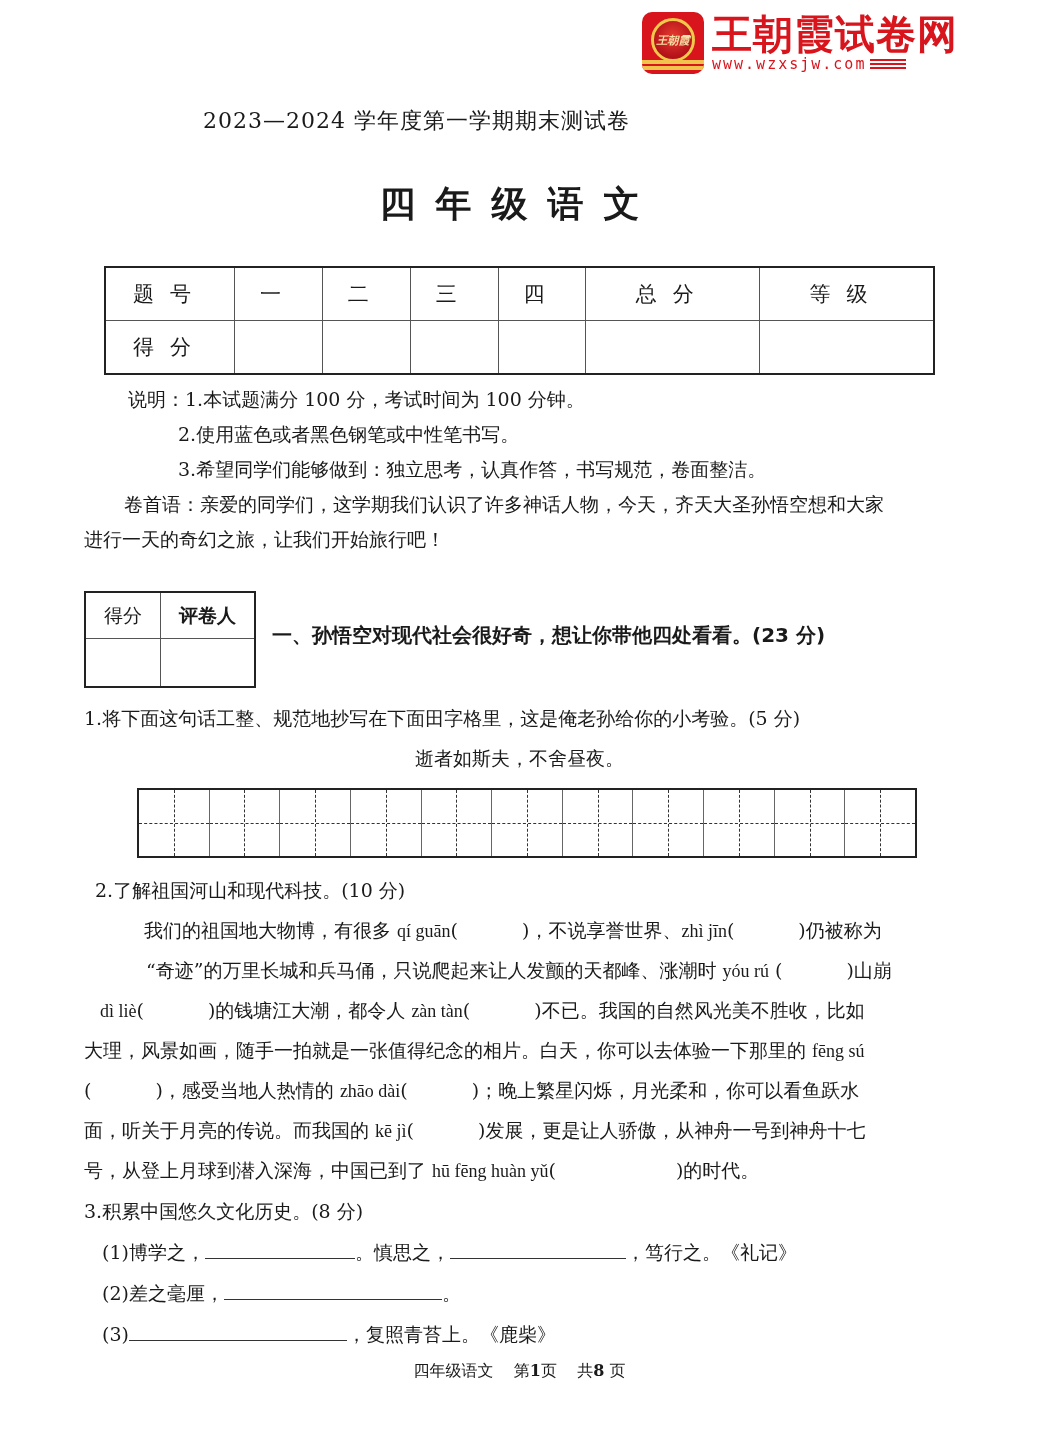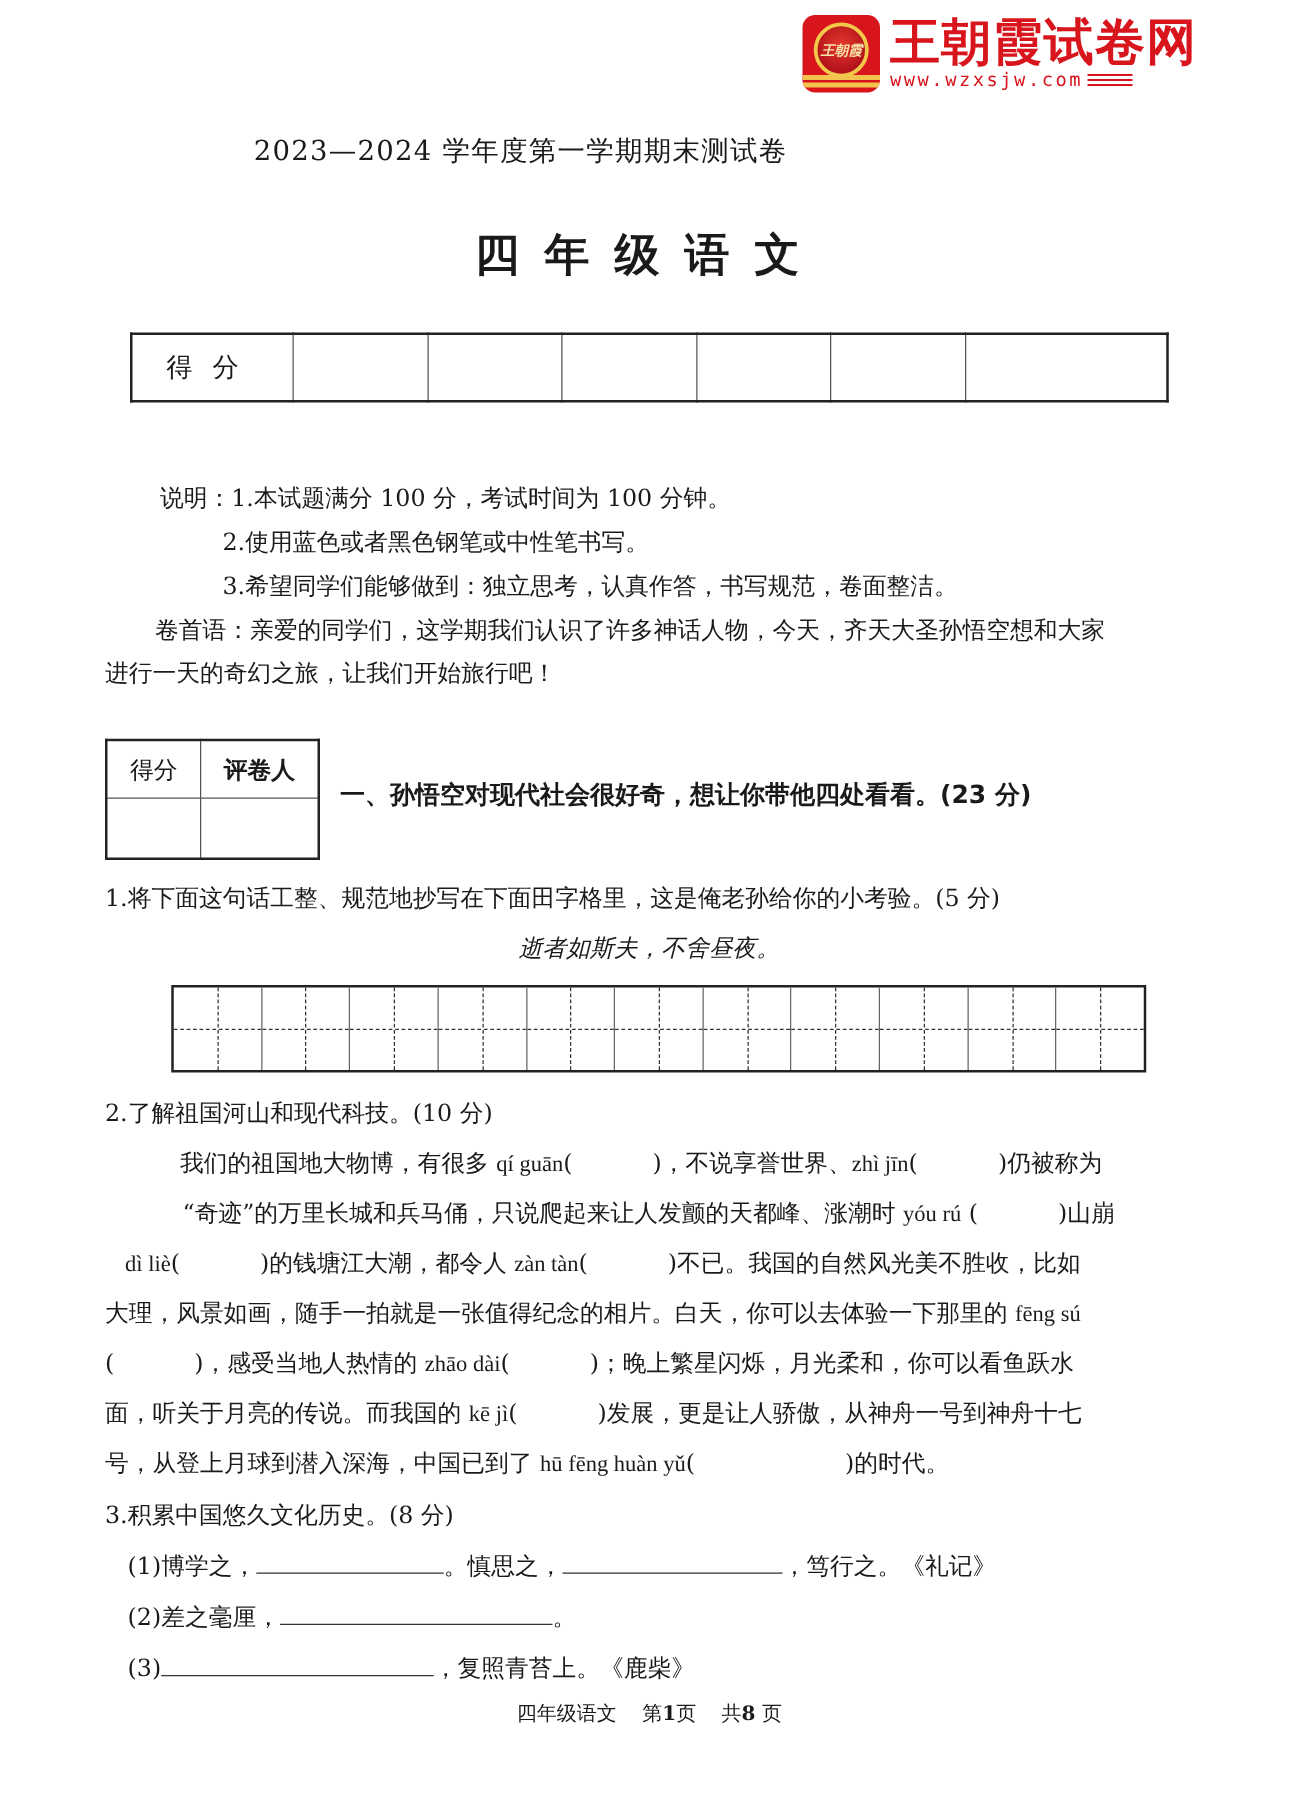--- a/index.html
+++ b/index.html
@@ -78,20 +78,29 @@
         <span class="waves"></span>
       </div>
   </div>
 </div>
 
 <div class="abs title1">2023—2024 学年度第一学期期末测试卷</div>
 <div class="abs title2">四年级语文</div>
 
 <table class="score">
   <tbody>
+      <tr>
+    <td class="c0">题号</td>
+    <td>一</td>
+    <td>二</td>
+    <td>三</td>
+    <td>四</td>
+    <td>总分</td>
+    <td>等级</td>
+  </tr>
   <tr>
     <td class="c0">得分</td>
     <td></td>
     <td></td>
     <td></td>
     <td></td>
     <td></td>
     <td></td>
   </tr>
 </tbody>
@@ -113,36 +122,36 @@
   </tr>
   <tr class="b">
     <td class="g0"></td>
     <td class="g1"></td>
   </tr>
 </tbody>
   </table>
 <div class="abs section-head">一、孙悟空对现代社会很好奇，想让你带他四处看看。(23 分)</div>
 
 <div class="abs q" style="left:84px;top:706px;">1.将下面这句话工整、规范地抄写在下面田字格里，这是俺老孙给你的小考验。(5 分)</div>
-<div class="abs q" style="left:0;width:1039px;text-align:center;top:746px;font-style:italic;">逝者如斯夫，不舍昼夜。</div>
+<div class="abs q" style="left:0;width:1039px;text-align:center;top:746px;">逝者如斯夫，不舍昼夜。</div>
 <div class="abs grid" id="tzg">
     <div class="cell"></div>
     <div class="cell"></div>
     <div class="cell"></div>
     <div class="cell"></div>
     <div class="cell"></div>
     <div class="cell"></div>
     <div class="cell"></div>
     <div class="cell"></div>
     <div class="cell"></div>
     <div class="cell"></div>
     <div class="cell"></div>
   </div>
 
-<div class="abs q" style="left:84px;top:878px;">2.了解祖国河山和现代科技。(10 分)</div>
+<div class="abs q" style="left:95px;top:878px;">2.了解祖国河山和现代科技。(10 分)</div>
 <div id="q2body">
     <div class="abs para" style="left: 144px; top: 918px;"><span>我们的祖国地大物博，有很多 </span><span class="py">qí guān</span><span>(</span><span class="blank" style="width: 64px;"></span><span>)，不说享誉世界、</span><span class="py">zhì jīn</span><span>(</span><span class="blank" style="width: 64px;"></span><span>)仍被称为</span></div>
     <div class="abs para" style="left: 98px; top: 958px; margin-left: 48px;"><span>“奇迹”的万里长城和兵马俑，只说爬起来让人发颤的天都峰、涨潮时 </span><span class="py">yóu rú</span><span> (</span><span class="blank" style="width: 64px;"></span><span>)山崩</span></div>
     <div class="abs para" style="left: 100px; top: 998px;"><span class="py">dì liè</span><span>(</span><span class="blank" style="width: 64px;"></span><span>)的钱塘江大潮，都令人 </span><span class="py">zàn tàn</span><span>(</span><span class="blank" style="width: 64px;"></span><span>)不已。我国的自然风光美不胜收，比如</span></div>
     <div class="abs para" style="left: 84px; top: 1038px;"><span>大理，风景如画，随手一拍就是一张值得纪念的相片。白天，你可以去体验一下那里的 </span><span class="py">fēng sú</span></div>
     <div class="abs para" style="left: 84px; top: 1078px;"><span>(</span><span class="blank" style="width: 64px;"></span><span>)，感受当地人热情的 </span><span class="py">zhāo dài</span><span>(</span><span class="blank" style="width: 64px;"></span><span>)；晚上繁星闪烁，月光柔和，你可以看鱼跃水</span></div>
     <div class="abs para" style="left: 84px; top: 1118px;"><span>面，听关于月亮的传说。而我国的 </span><span class="py">kē jì</span><span>(</span><span class="blank" style="width: 64px;"></span><span>)发展，更是让人骄傲，从神舟一号到神舟十七</span></div>
     <div class="abs para" style="left: 84px; top: 1158px;"><span>号，从登上月球到潜入深海，中国已到了 </span><span class="py">hū fēng huàn yǔ</span><span>(</span><span class="blank" style="width: 120px;"></span><span>)的时代。</span></div>
   </div>
 

